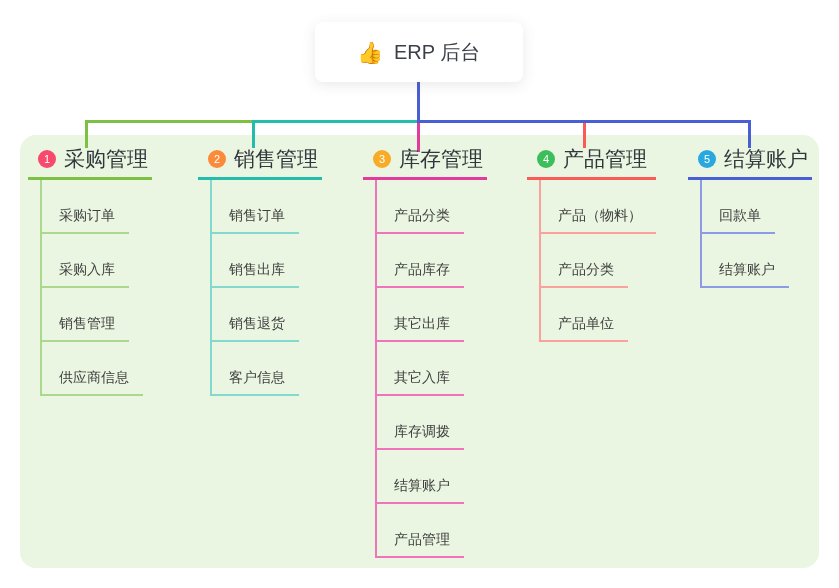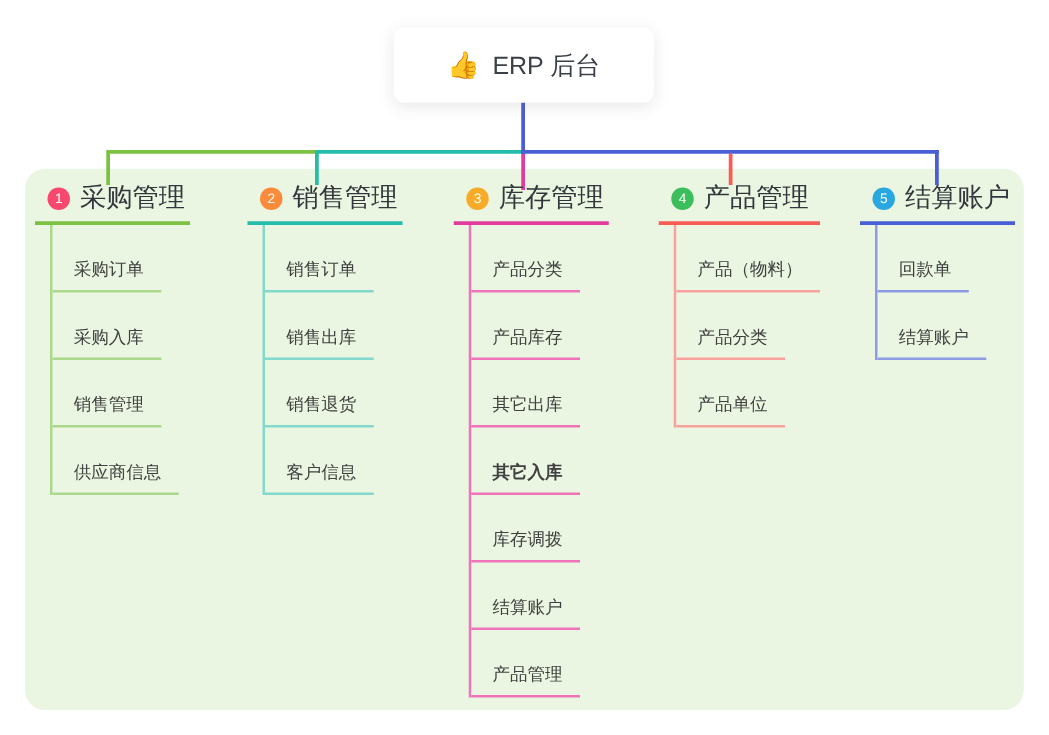--- a/index.html
+++ b/index.html
@@ -86,21 +86,21 @@
   </div>
       <div class="branch" style="left: 363px;">
     <div class="branch-header" style="border-bottom-color: rgb(225, 60, 157);">
       <span class="badge" style="background: rgb(248, 171, 39);">3</span>
       <span class="branch-title">库存管理</span>
     </div>
     <ul class="children" style="border-left-color: rgb(239, 116, 186);">
           <li class="child" style="border-bottom-color: rgb(239, 116, 186);">产品分类</li>
           <li class="child" style="border-bottom-color: rgb(239, 116, 186);">产品库存</li>
           <li class="child" style="border-bottom-color: rgb(239, 116, 186);">其它出库</li>
-          <li class="child" style="border-bottom-color: rgb(239, 116, 186); font-weight: bold;">其它入库</li>
+          <li class="child" style="border-bottom-color: rgb(239, 116, 186);">其它入库</li>
           <li class="child" style="border-bottom-color: rgb(239, 116, 186);">库存调拨</li>
           <li class="child" style="border-bottom-color: rgb(239, 116, 186);">结算账户</li>
           <li class="child" style="border-bottom-color: rgb(239, 116, 186);">产品管理</li>
         </ul>
   </div>
       <div class="branch" style="left: 527px;">
     <div class="branch-header" style="border-bottom-color: rgb(249, 91, 87);">
       <span class="badge" style="background: rgb(60, 190, 92);">4</span>
       <span class="branch-title">产品管理</span>
     </div>

